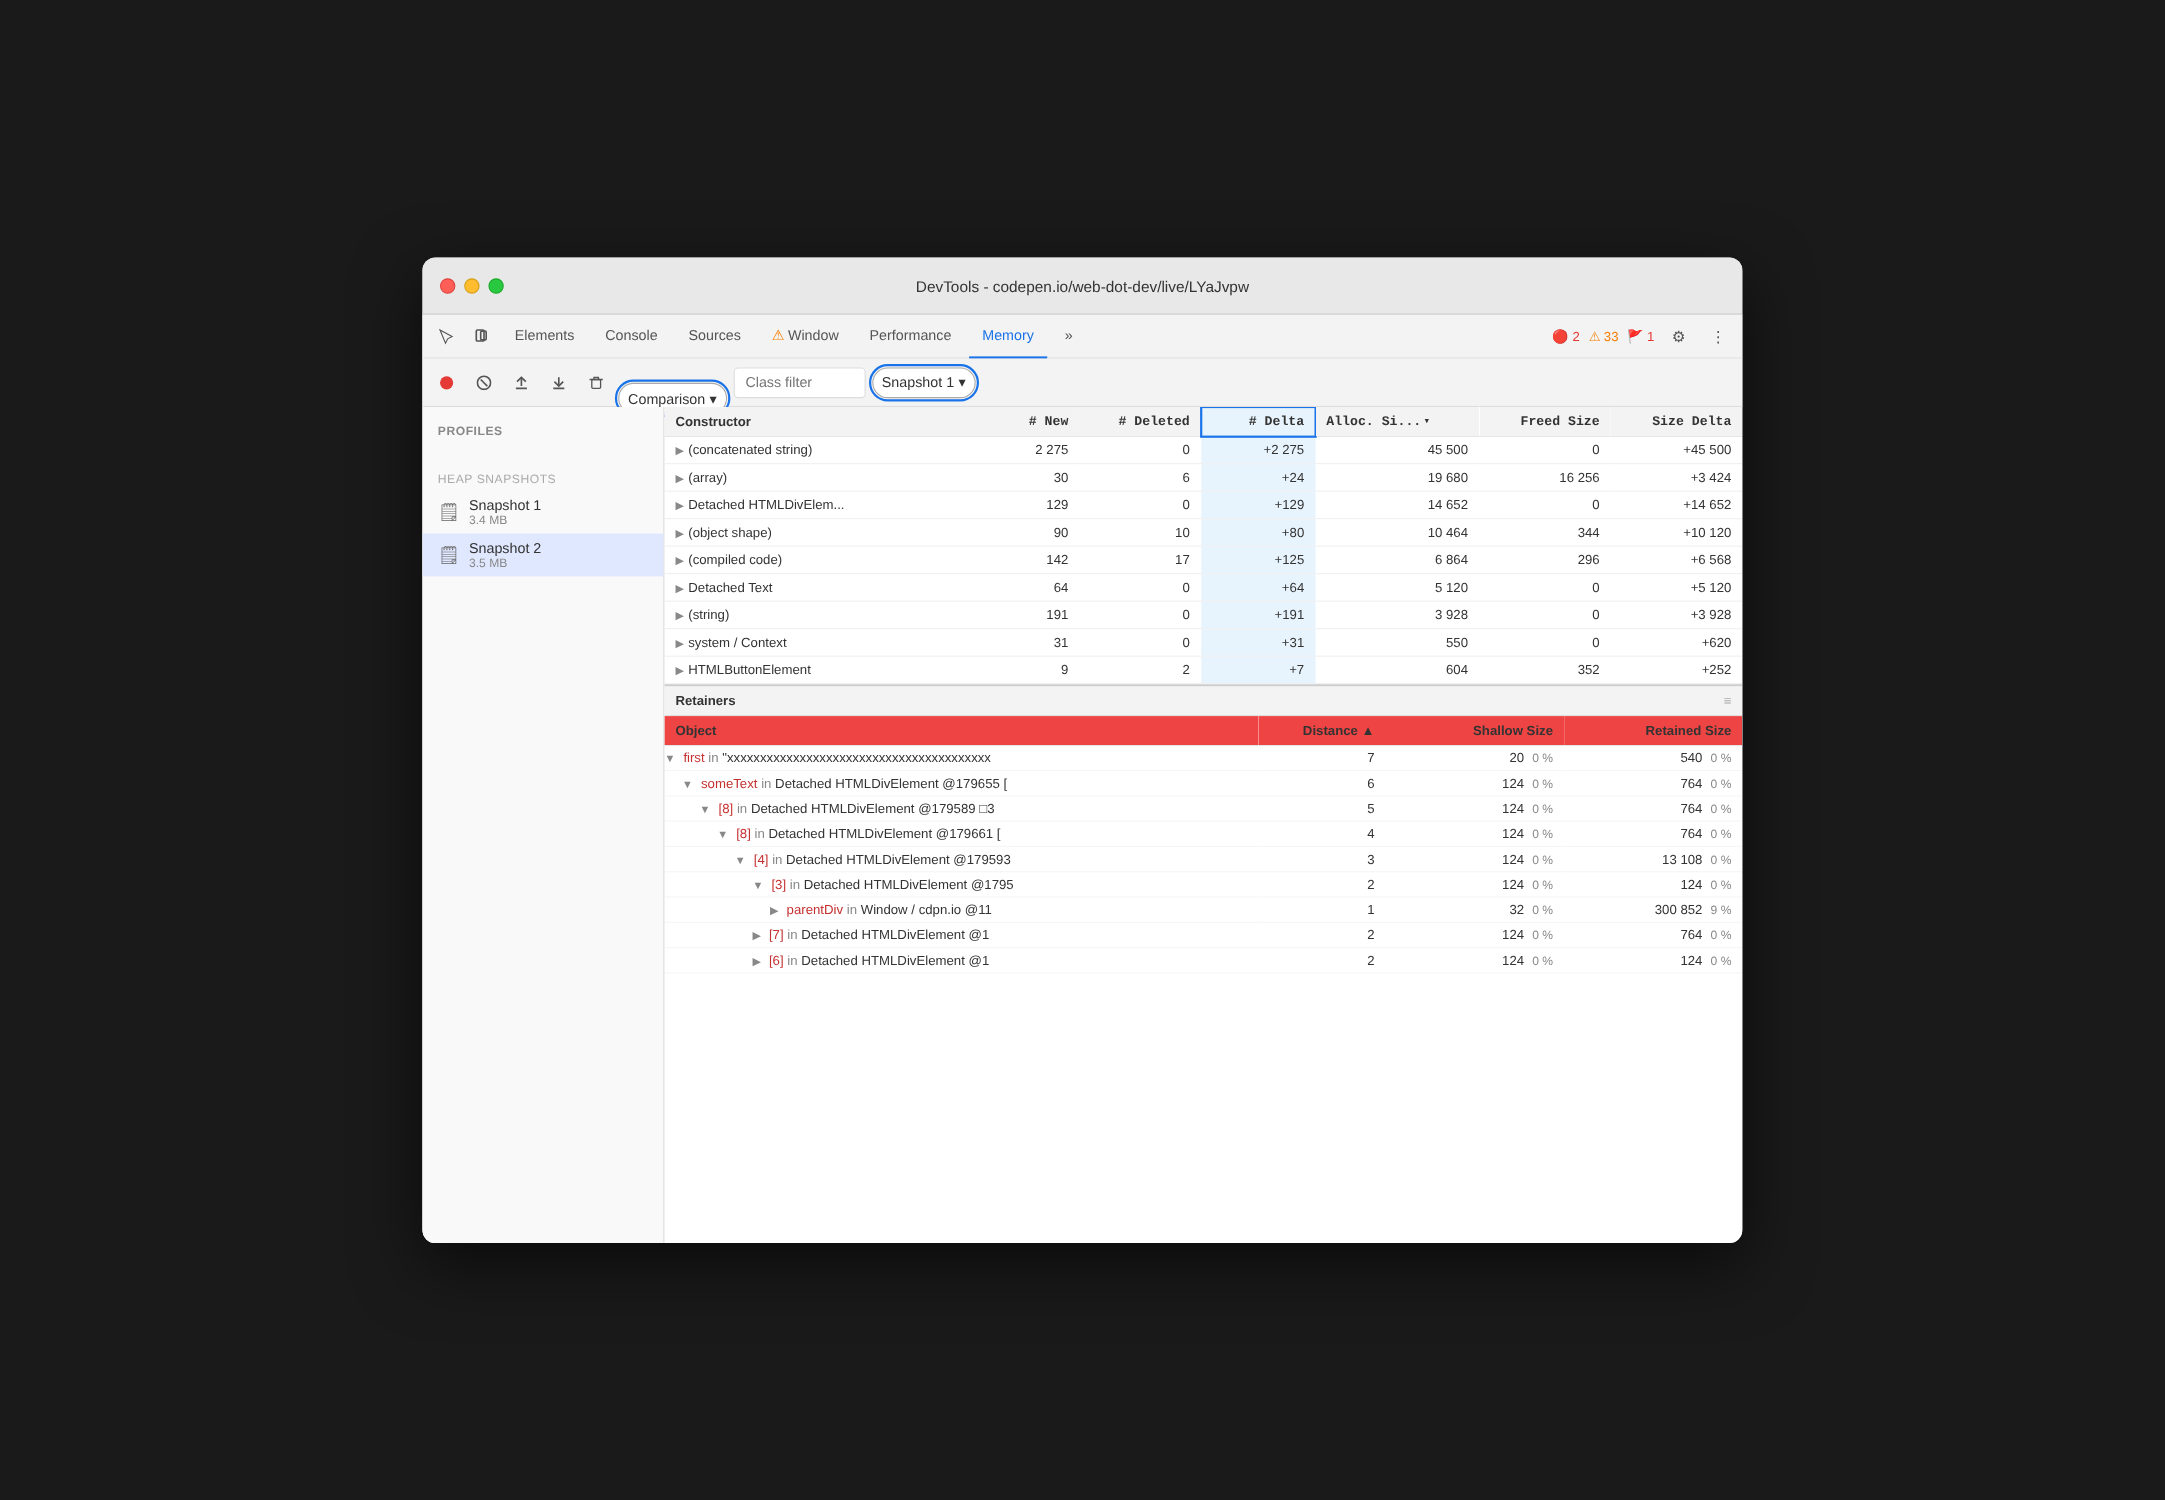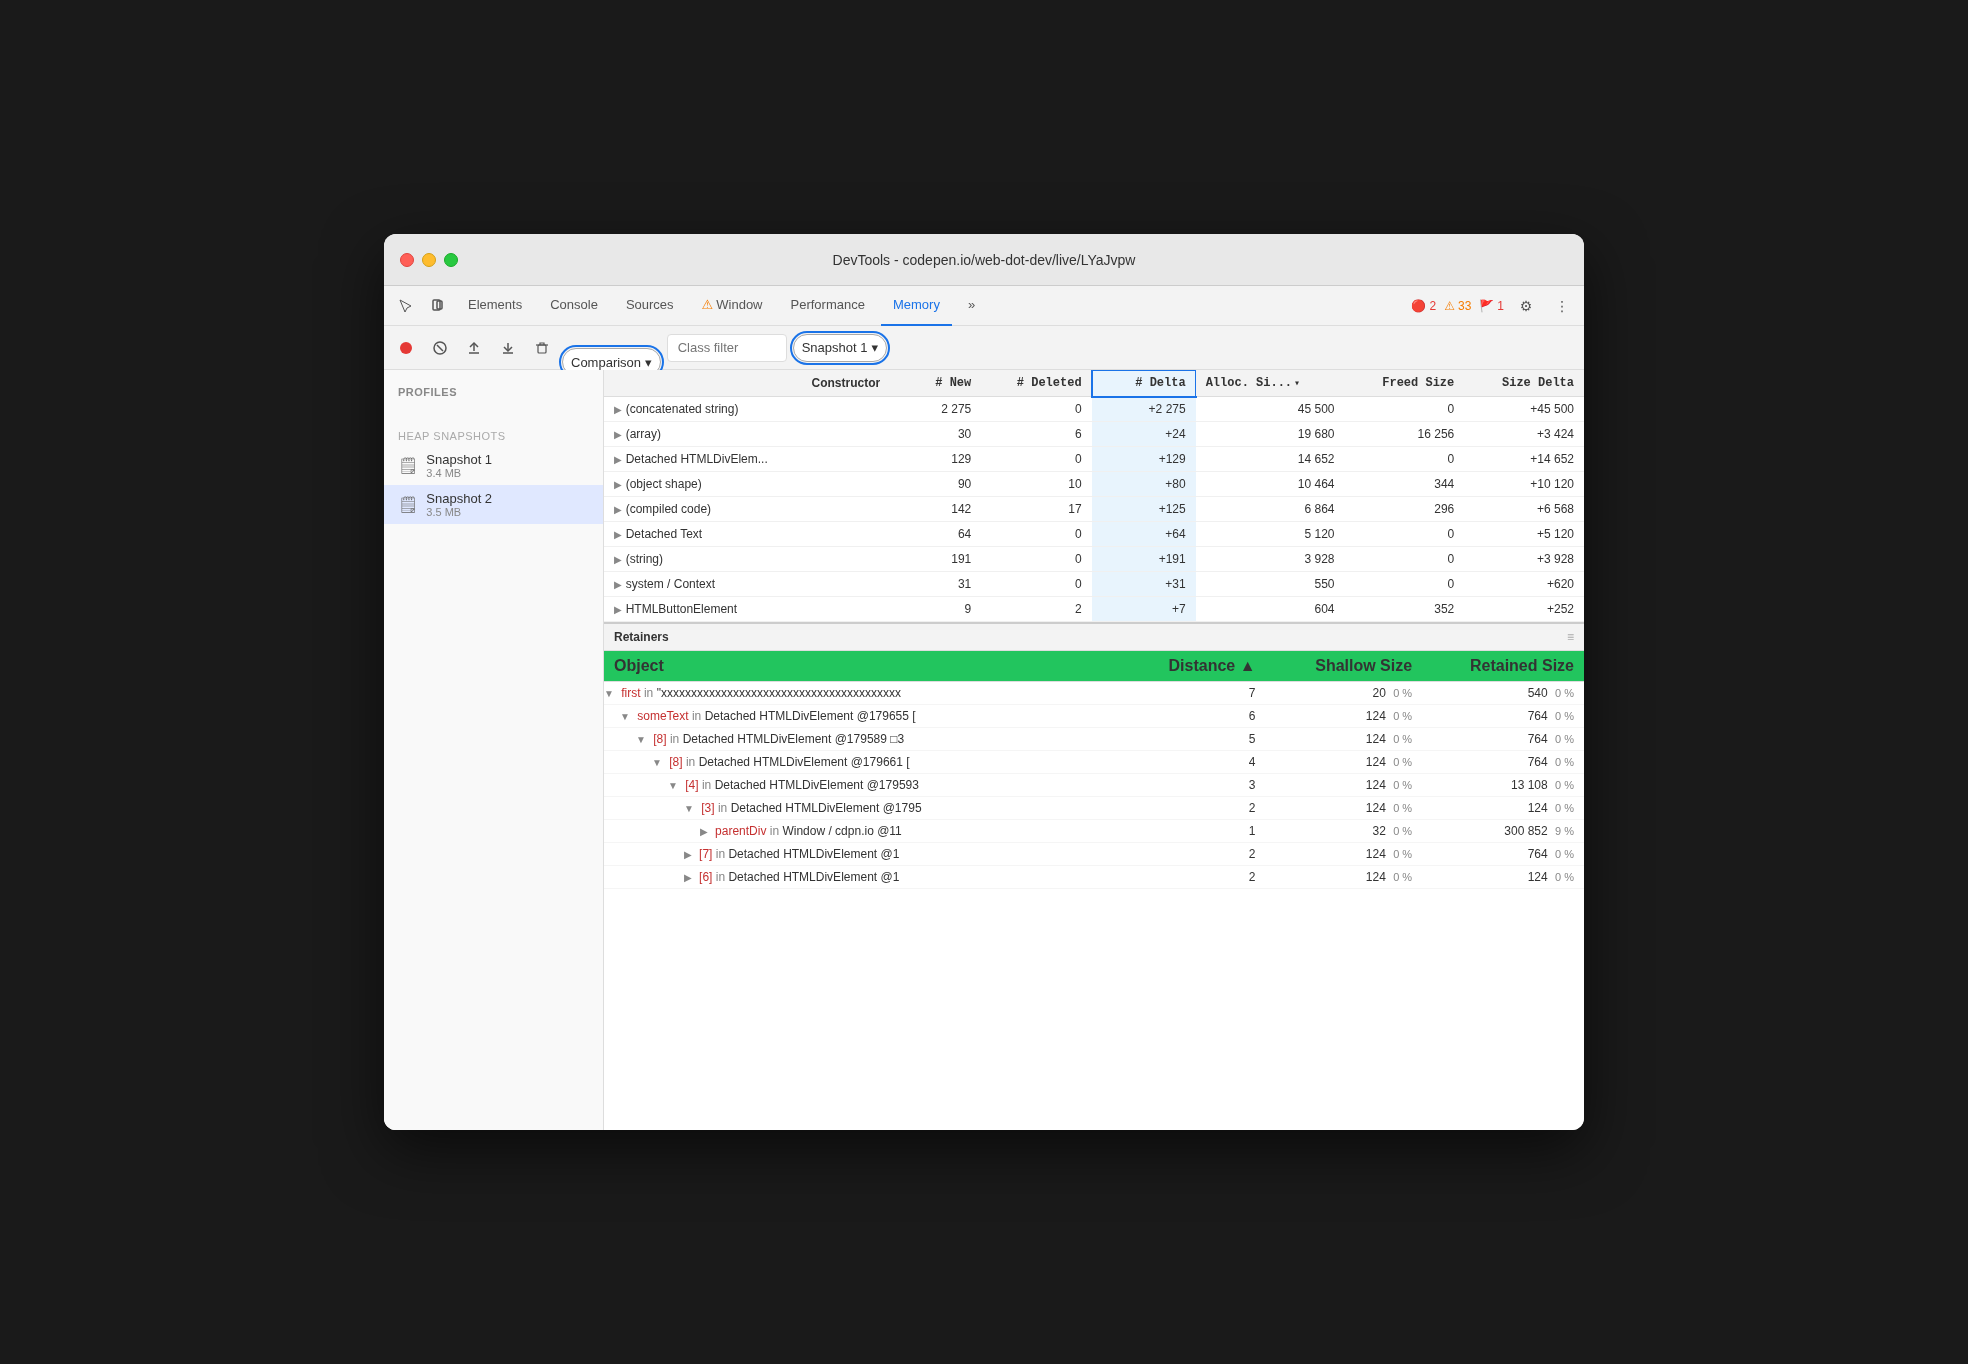--- a/index.html
+++ b/index.html
@@ -268,27 +268,27 @@
     .bottom-section {
       flex: 1;
       overflow-y: auto;
     }
     .retainer-table {
       width: 100%;
       border-collapse: collapse;
       font-size: 12px;
     }
     .retainer-table th {
-      background: #22c55e;
+      background: #ef4444;
       border-bottom: 1px solid #ddd;
       padding: 6px 10px;
       text-align: left;
       font-weight: 600;
       color: #333;
-      font-size: 16px;
+      font-size: 12px;
       position: sticky;
       top: 0;
       white-space: nowrap;
     }
     .retainer-table th.right { text-align: right; }
     .retainer-table td {
       padding: 4px 10px;
       border-bottom: 1px solid #f5f5f5;
       color: #333;
       font-size: 12px;
@@ -438,21 +438,21 @@
           </div>
         </div>
       </div>
 
       <div class="right-panel">
 
         <div class="top-section">
           <table class="data-table">
             <thead>
               <tr>
-                <th style="width:220px;text-align:right;"><span>Constructor</span></th>
+                <th style="width:220px;"><span>Constructor</span></th>
                 <th class="right" style="width:70px;"><span># New</span></th>
                 <th class="right" style="width:80px;"><span># Deleted</span></th>
                 <th class="right outlined-box-delta" style="width:80px; background:#e8f4fd;"><span># Delta</span></th>
                 <th class="right" style="width:90px;">
                   <div class="alloc-sort">
                     <span>Alloc. Si...</span>
                     <span class="sort-indicator">▾</span>
                   </div>
                 </th>
                 <th class="right" style="width:90px;"><span>Freed Size</span></th>

